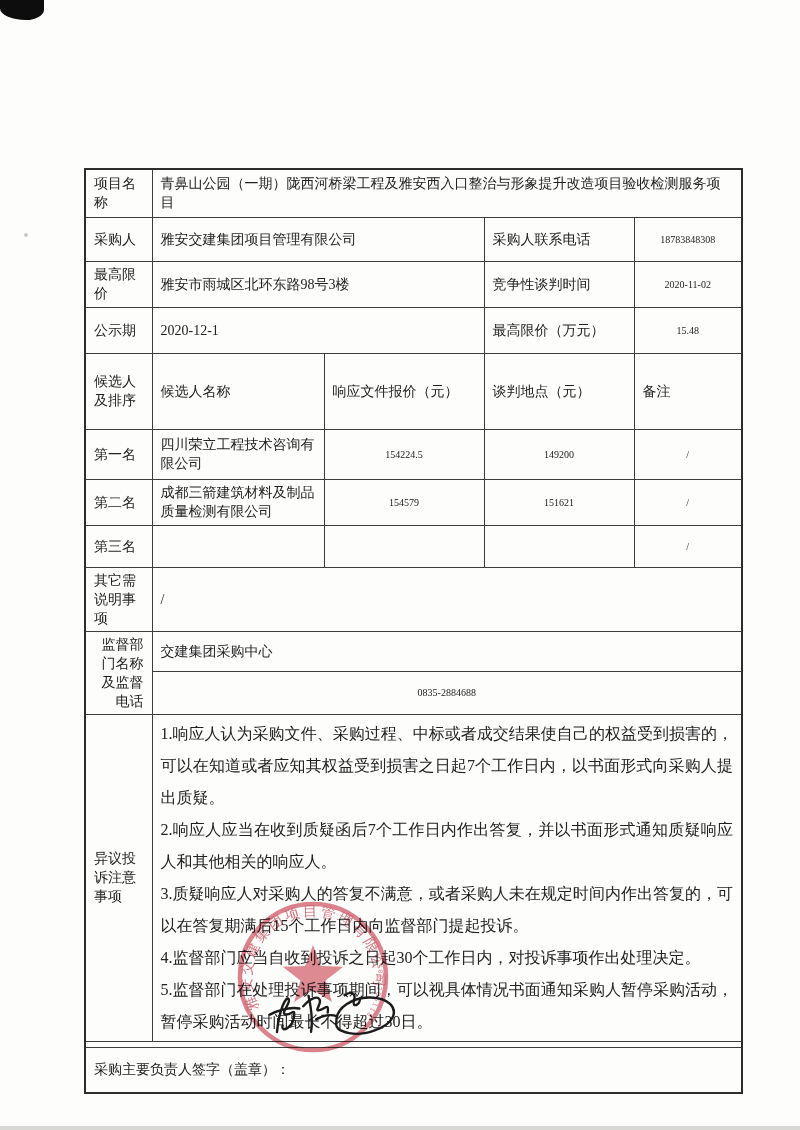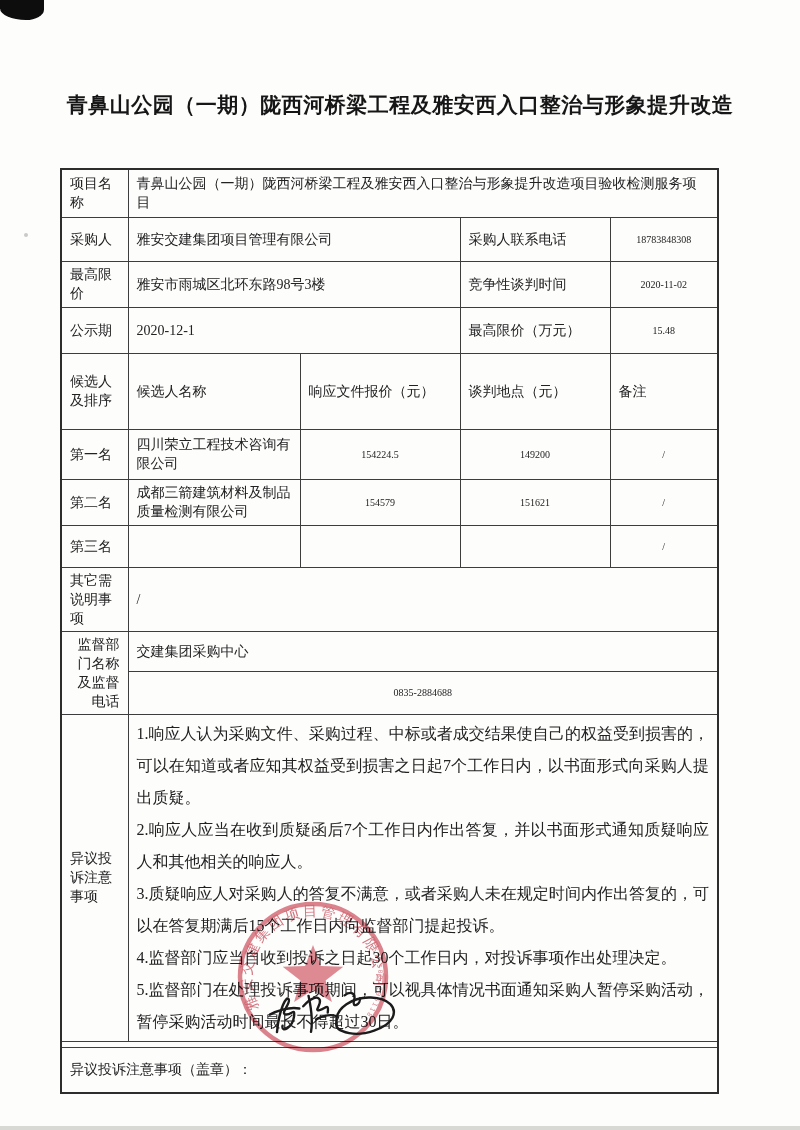--- a/index.html
+++ b/index.html
@@ -33,21 +33,21 @@
   .doc-title{
     position:absolute;left:40px;top:90px;width:720px;
     text-align:center;
     font-size:21px;font-weight:bold;
     line-height:31px;
     letter-spacing:0.5px;
     color:#161616;
   }
   
   table.main{
-    position:absolute;left:60px;top:168px;
+    position:absolute;left:84px;top:168px;
     width:657px;
     border-collapse:collapse;
     table-layout:fixed;
     font-size:14px;
     color:#222;
   }
   table.main td{
     border:1px solid #3d3d3d;
     padding:3px 8px;
     vertical-align:middle;
@@ -78,21 +78,20 @@
 </head>
 <body>
 
 <div class="page">
 
   <div class="corner-blob"></div>
   <div class="stray-dot"></div>
   <div class="bottom-scan-edge"></div>
 
   <div class="doc-title">
-    <div>青鼻山公园（一期）陇西河桥梁工程及雅安西入口整治与形象提升改造</div>
   </div>
 
   <table class="main">
     <colgroup>
       <col style="width:67px">
         <col style="width:172px">
         <col style="width:160px">
       <col style="width:150px">
         <col style="width:108px">
     </colgroup>
@@ -177,21 +176,21 @@
           <div class="obj-line">5.监督部门在处理投诉事项期间，可以视具体情况书面通知采购人暂停采购活动，暂停采购活动时间最长不得超过30日。</div>
         </td>
       </tr>
 
       <tr class="spacer">
         <td colspan="5"></td>
       </tr>
 
       <tr style="height:46px">
         <td colspan="5" class="sig-cell">
-          <span>异议投诉注意事项（盖章）：</span>
+          <span>采购主要负责人签字（盖章）：</span>
         </td>
       </tr>
     </tbody>
   </table>
 
   <svg class="seal" viewBox="0 0 160 160">
     <circle cx="80" cy="80" r="73" fill="none" stroke="#d4616f" stroke-width="4.5" opacity="0.85"></circle>
     <polygon opacity="0.8" fill="#d4616f" points="80,48 87.9,69.0 110.3,69.7 92.6,83.4 98.9,104.9 80,92.9 61.1,104.9 67.4,83.4 49.7,69.7 72.1,69.0"></polygon>
     <defs>
       <path id="sealTextArc" d="M 27,113 A 62,62 0 1 1 133,113" fill="none"></path>

